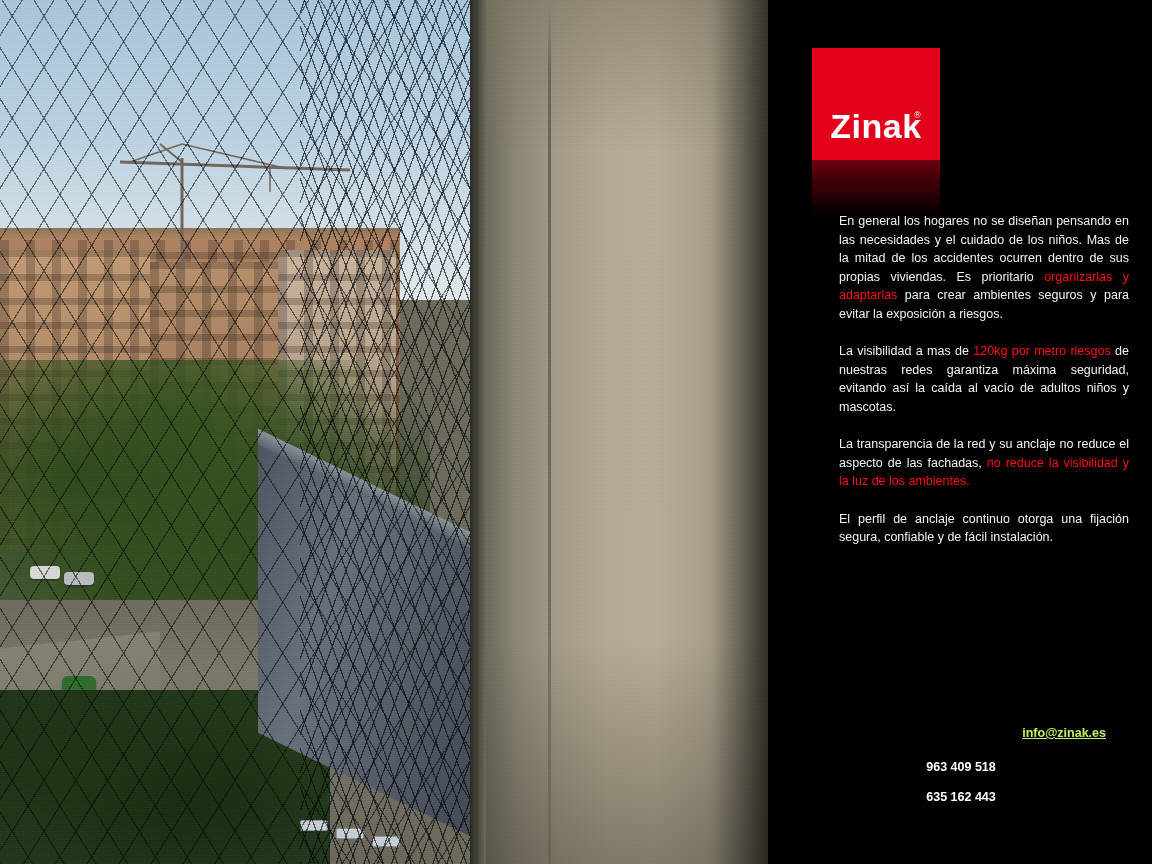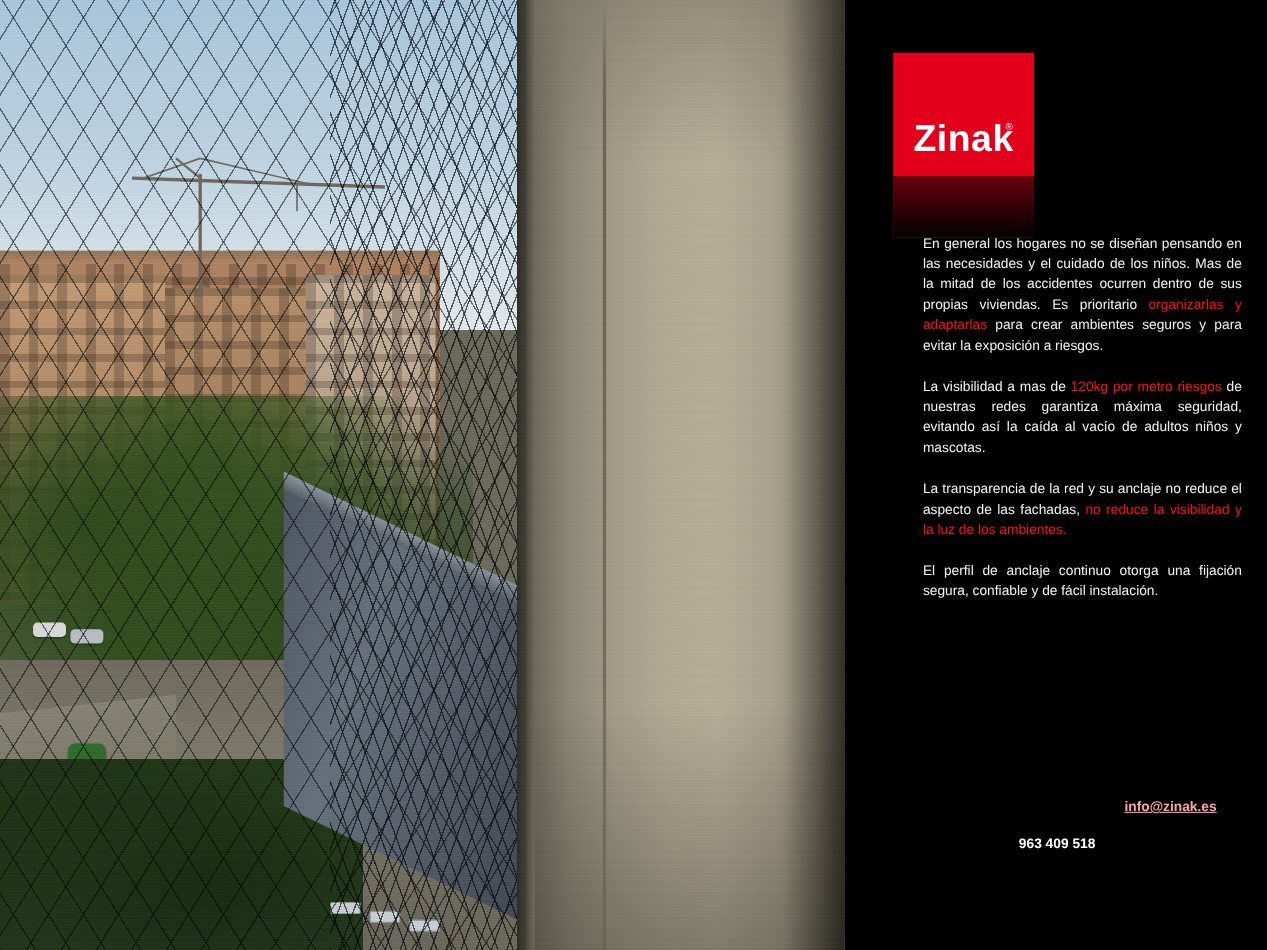--- a/index.html
+++ b/index.html
@@ -248,21 +248,21 @@
     position:absolute;
     left: 48px; top: 726px;
     width: 290px;
     text-align: right;
     color:#ffffff;
     font-size: 12.5px;
     font-weight: bold;
   }
   .contact .lead { margin-bottom: 20px; }
   .contact .mail {
-    color:#fca5a5;
+    color:#bef264;
     text-decoration: underline;
     display:block;
     margin-bottom: 20px;
   }
   .contact .phone { display:block; margin-bottom: 16px; text-align: center; }
 </style>
 </head>
 <body>
 
 <div class="page">
@@ -336,16 +336,17 @@
       <p><span>La visibilidad a mas de </span><span class="hl">120kg por metro riesgos</span><span> de nuestras redes garantiza máxima seguridad, evitando así la caída al vacío de adultos niños y mascotas.</span></p>
 
       <p><span>La transparencia de la red y su anclaje no reduce el aspecto de las fachadas, </span><span class="hl">no reduce la visibilidad y la luz de los ambientes.</span></p>
 
       <p><span>El perfil de anclaje continuo otorga una fijación segura, confiable y de fácil instalación.</span></p>
     </div>
 
     <div class="contact">
       <a class="mail" href="#">info@zinak.es</a>
       <span class="phone">963 409 518</span>
+      <span class="phone">635 162 443</span>
     </div>
 
   </div>
 </div>
 
 </body></html>

